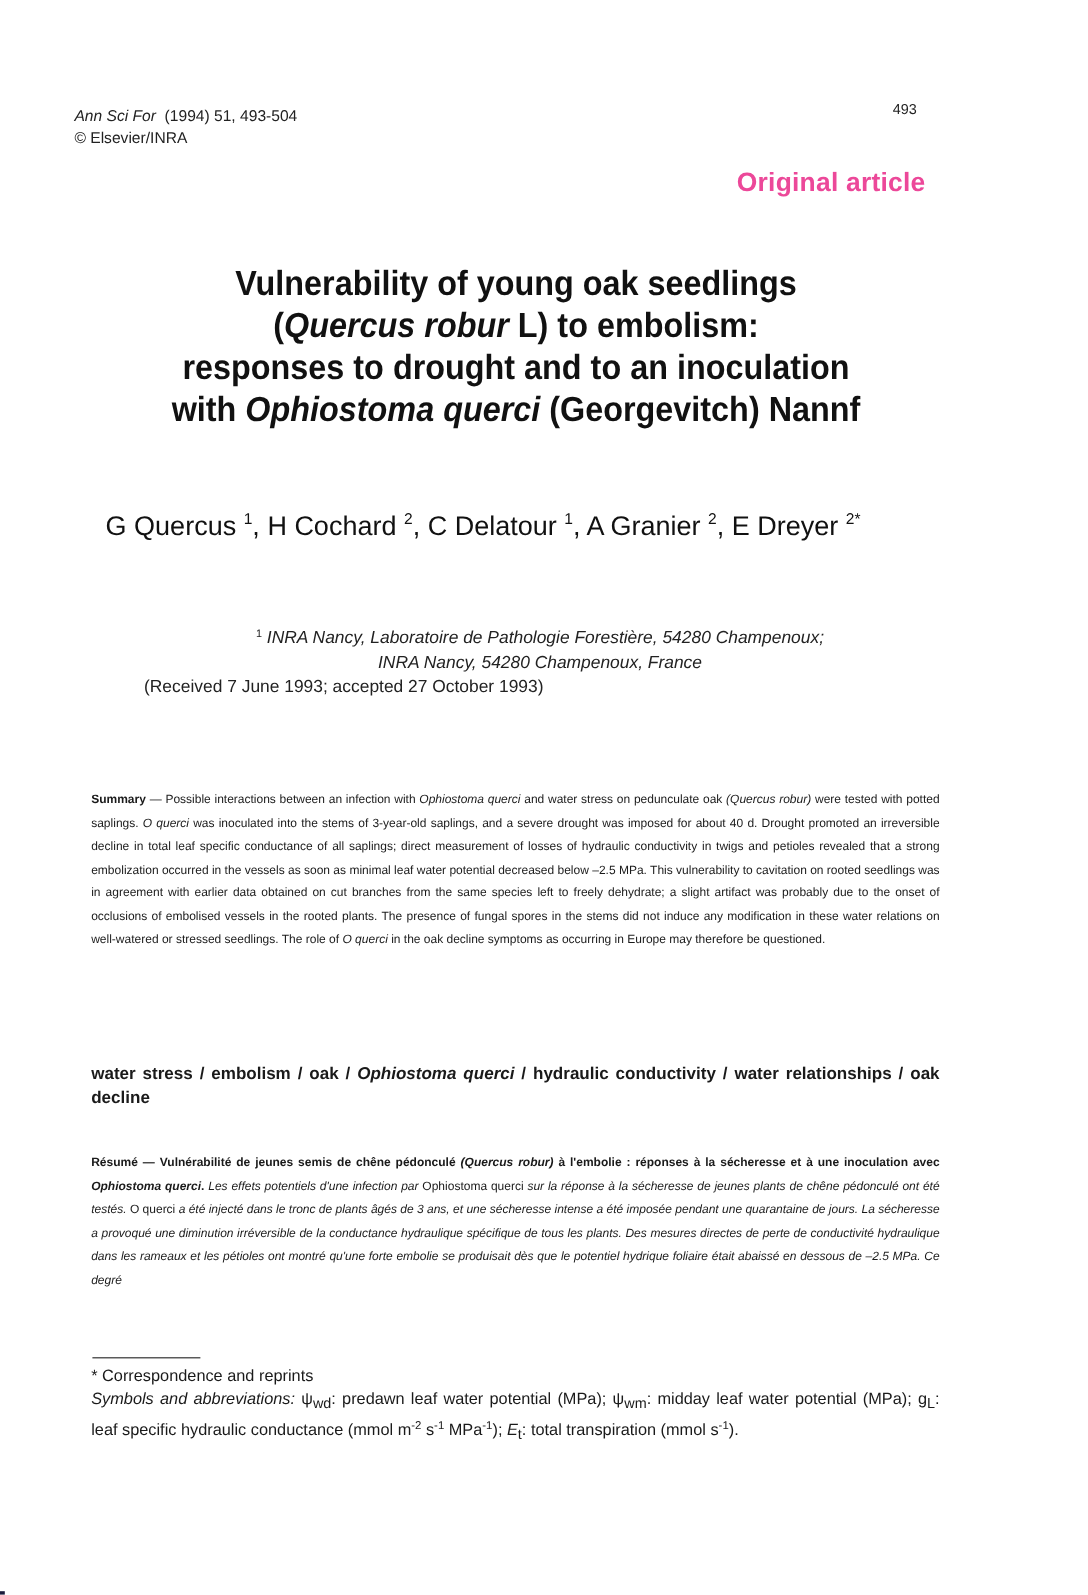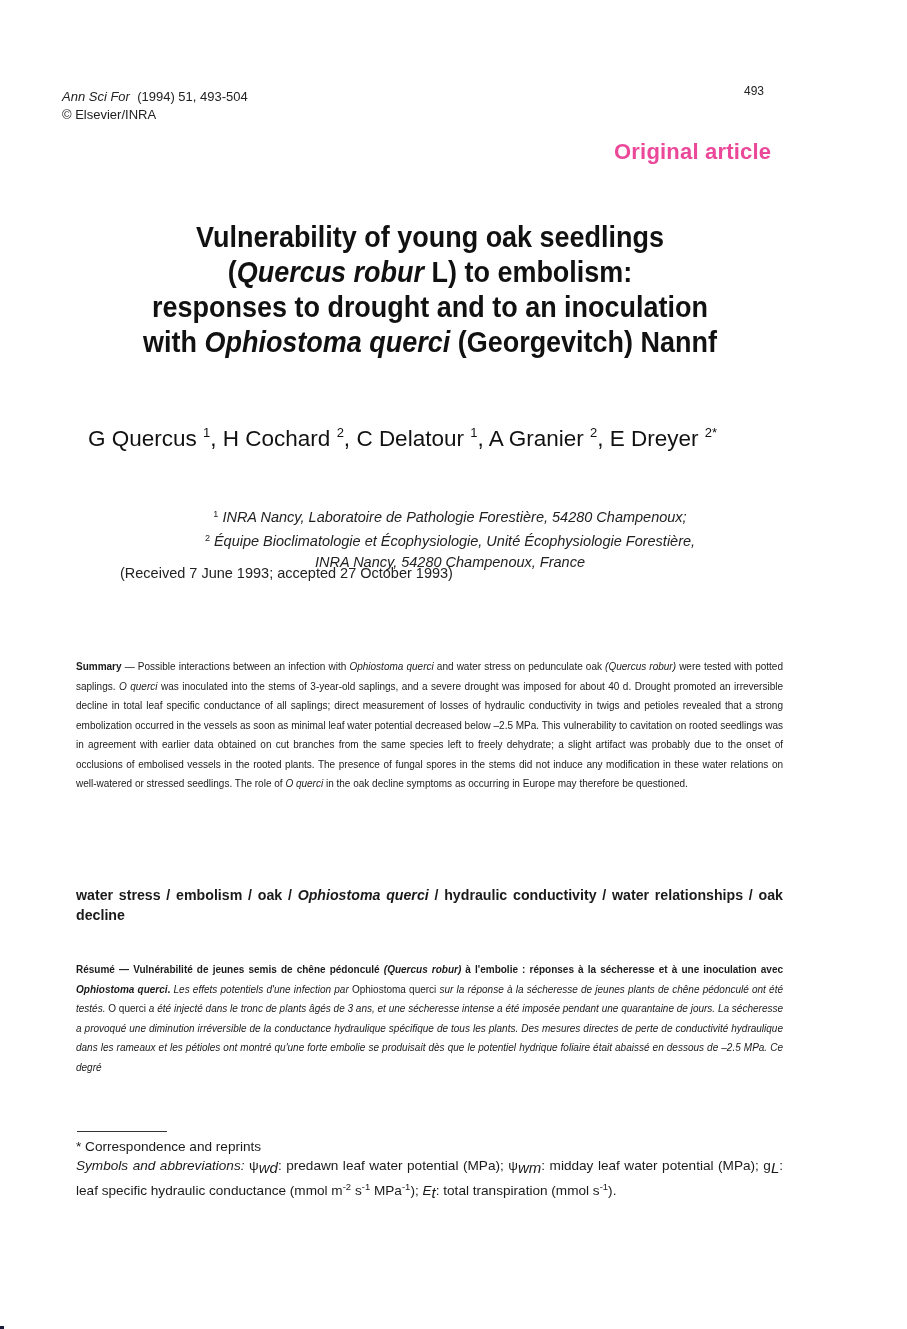--- a/index.html
+++ b/index.html
@@ -17,40 +17,40 @@
     left: 80px; top: 220px; width: 700px; text-align: center;
     font-family: "Liberation Sans", sans-serif;
     font-size: 29px; font-weight: bold; line-height: 35px; color: #111;
     transform: scaleX(0.93); transform-origin: center top;
   }
   .title i { font-style: italic; }
 
   .authors { left: 88px; top: 425px; font-size: 22.5px; color: #111; white-space: nowrap; }
   .authors sup { font-size: 13px; vertical-align: 9px; }
 
-  .affil { left: 120px; top: 504px; width: 660px; text-align: center; font-size: 14.5px; line-height: 21px; font-style: italic; color: #222; }
+  .affil { left: 120px; top: 518px; width: 660px; text-align: center; font-size: 14.5px; line-height: 21px; font-style: italic; color: #222; }
   .affil sup { font-size: 9px; vertical-align: 5px; font-style: normal; }
 
   .received { left: 120px; top: 565px; width: 660px; font-size: 14.5px; color: #222; }
 
   .para {
     left: 76px; width: 707px; font-size: 10px; line-height: 19.5px; color: #1a1a1a;
     text-align: justify;
   }
   .para b { font-weight: bold; }
   .para i { font-style: italic; }
   .summary { top: 657px; }
   .keywords { top: 885px; font-weight: bold; font-size: 14.2px; line-height: 20px; }
   .resume { top: 960px; }
   .resume .it { font-style: italic; }
 
   .footrule { left: 77px; top: 1131px; width: 90px; height: 1px; background: #333; }
   .footnotes { left: 76px; top: 1137px; width: 707px; font-size: 13.6px; line-height: 19px; color: #1a1a1a; text-align: justify; }
   .footnotes i { font-style: italic; }
-  .footnotes sub { font-size: 15px; vertical-align: -3px; font-style: italic; }
+  .footnotes sub { font-size: 12px; vertical-align: -3px; }
   .footnotes sup { font-size: 9.5px; vertical-align: 5px; }
   .corner-mark { left: 0px; top: 1326px; width: 4px; height: 3px; background: #1a1a3a; }
 </style>
 </head>
 <body>
 
 <div class="abs journal">
   <div><i>Ann Sci For</i>&nbsp; <span>(1994) 51, 493-504</span></div>
   <div>© Elsevier/INRA</div>
 </div>
@@ -63,21 +63,20 @@
   <div>responses to drought and to an inoculation</div>
   <div><span>with </span><i>Ophiostoma querci</i><span> (Georgevitch) Nannf</span></div>
 </div>
 
 <div class="abs authors">
   <span><span>G Quercus</span> <sup>1</sup><span>, </span></span><span><span>H Cochard</span> <sup>2</sup><span>, </span></span><span><span>C Delatour</span> <sup>1</sup><span>, </span></span><span><span>A Granier</span> <sup>2</sup><span>, </span></span><span><span>E Dreyer</span> <sup>2*</sup></span>
 </div>
 
 <div class="abs affil">
   <div><sup>1</sup> <span>INRA Nancy, Laboratoire de Pathologie Forestière, 54280 Champenoux;</span></div>
-  <div><sup>2</sup> <span>Équipe Bioclimatologie et Écophysiologie, Unité Écophysiologie Forestière,</span></div>
   <div>INRA Nancy, 54280 Champenoux, France</div>
 </div>
 
 <div class="abs received">(Received 7 June 1993; accepted 27 October 1993)</div>
 
 <div class="abs para summary"><b>Summary</b><span> — </span><span>Possible interactions between an infection with </span><i>Ophiostoma querci</i><span> and water stress on pedunculate oak </span><i>(Quercus robur)</i><span> were tested with potted saplings. </span><i>O querci</i><span> was inoculated into the stems of 3-year-old saplings, and a severe drought was imposed for about 40 d. Drought promoted an irreversible decline in total leaf specific conductance of all saplings; direct measurement of losses of hydraulic conductivity in twigs and petioles revealed that a strong embolization occurred in the vessels as soon as minimal leaf water potential decreased below –2.5 MPa. This vulnerability to cavitation on rooted seedlings was in agreement with earlier data obtained on cut branches from the same species left to freely dehydrate; a slight artifact was probably due to the onset of occlusions of embolised vessels in the rooted plants. The presence of fungal spores in the stems did not induce any modification in these water relations on well-watered or stressed seedlings. The role of </span><i>O querci</i><span> in the oak decline symptoms as occurring in Europe may therefore be questioned.</span></div>
 
 <div class="abs para keywords"><span>water stress / embolism / oak / </span><i>Ophiostoma querci</i><span> / hydraulic conductivity / water relationships / oak decline</span></div>
 
 <div class="abs para resume"><b>Résumé</b><b> — </b><b>Vulnérabilité de jeunes semis de chêne pédonculé </b><b><i>(Quercus robur)</i></b><b> à l'embolie : réponses à la sécheresse et à une inoculation avec </b><b><i>Ophiostoma querci</i></b><b>.</b><span class="it"> Les effets potentiels d'une infection par </span><span>Ophiostoma querci</span><span class="it"> sur la réponse à la sécheresse de jeunes plants de chêne pédonculé ont été testés. </span><span>O querci</span><span class="it"> a été injecté dans le tronc de plants âgés de 3 ans, et une sécheresse intense a été imposée pendant une quarantaine de jours. La sécheresse a provoqué une diminution irréversible de la conductance hydraulique spécifique de tous les plants. Des mesures directes de perte de conductivité hydraulique dans les rameaux et les pétioles ont montré qu'une forte embolie se produisait dès que le potentiel hydrique foliaire était abaissé en dessous de –2.5 MPa. Ce degré</span></div>

